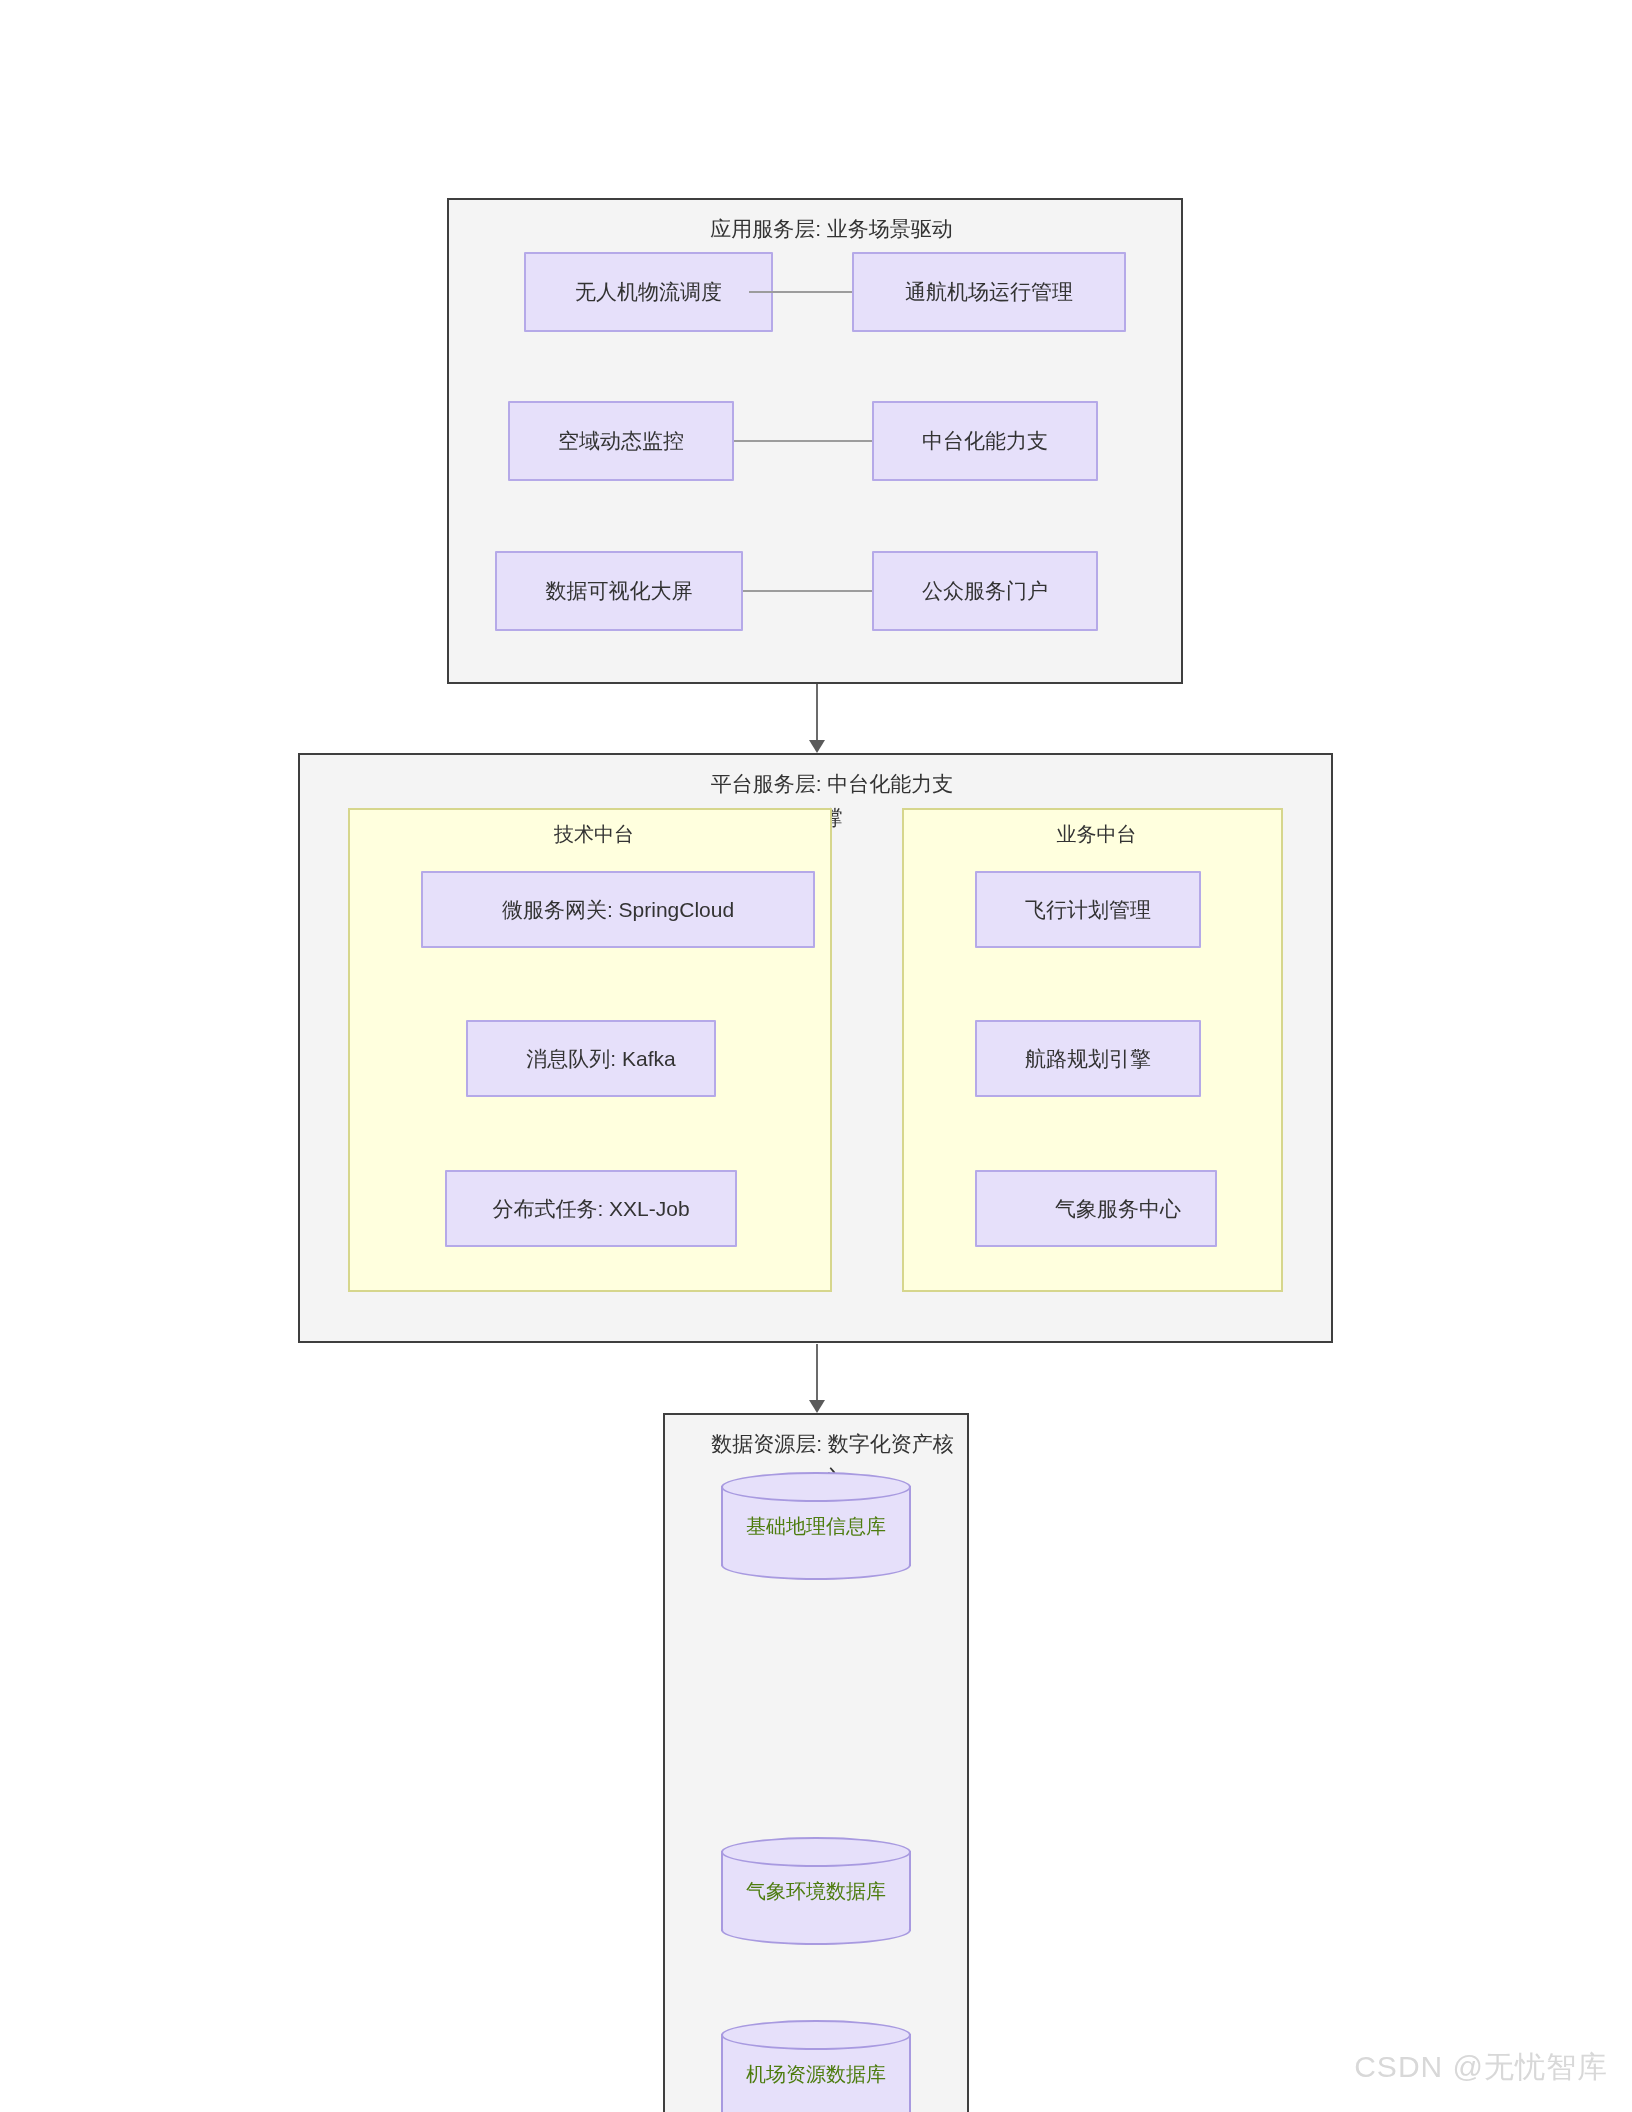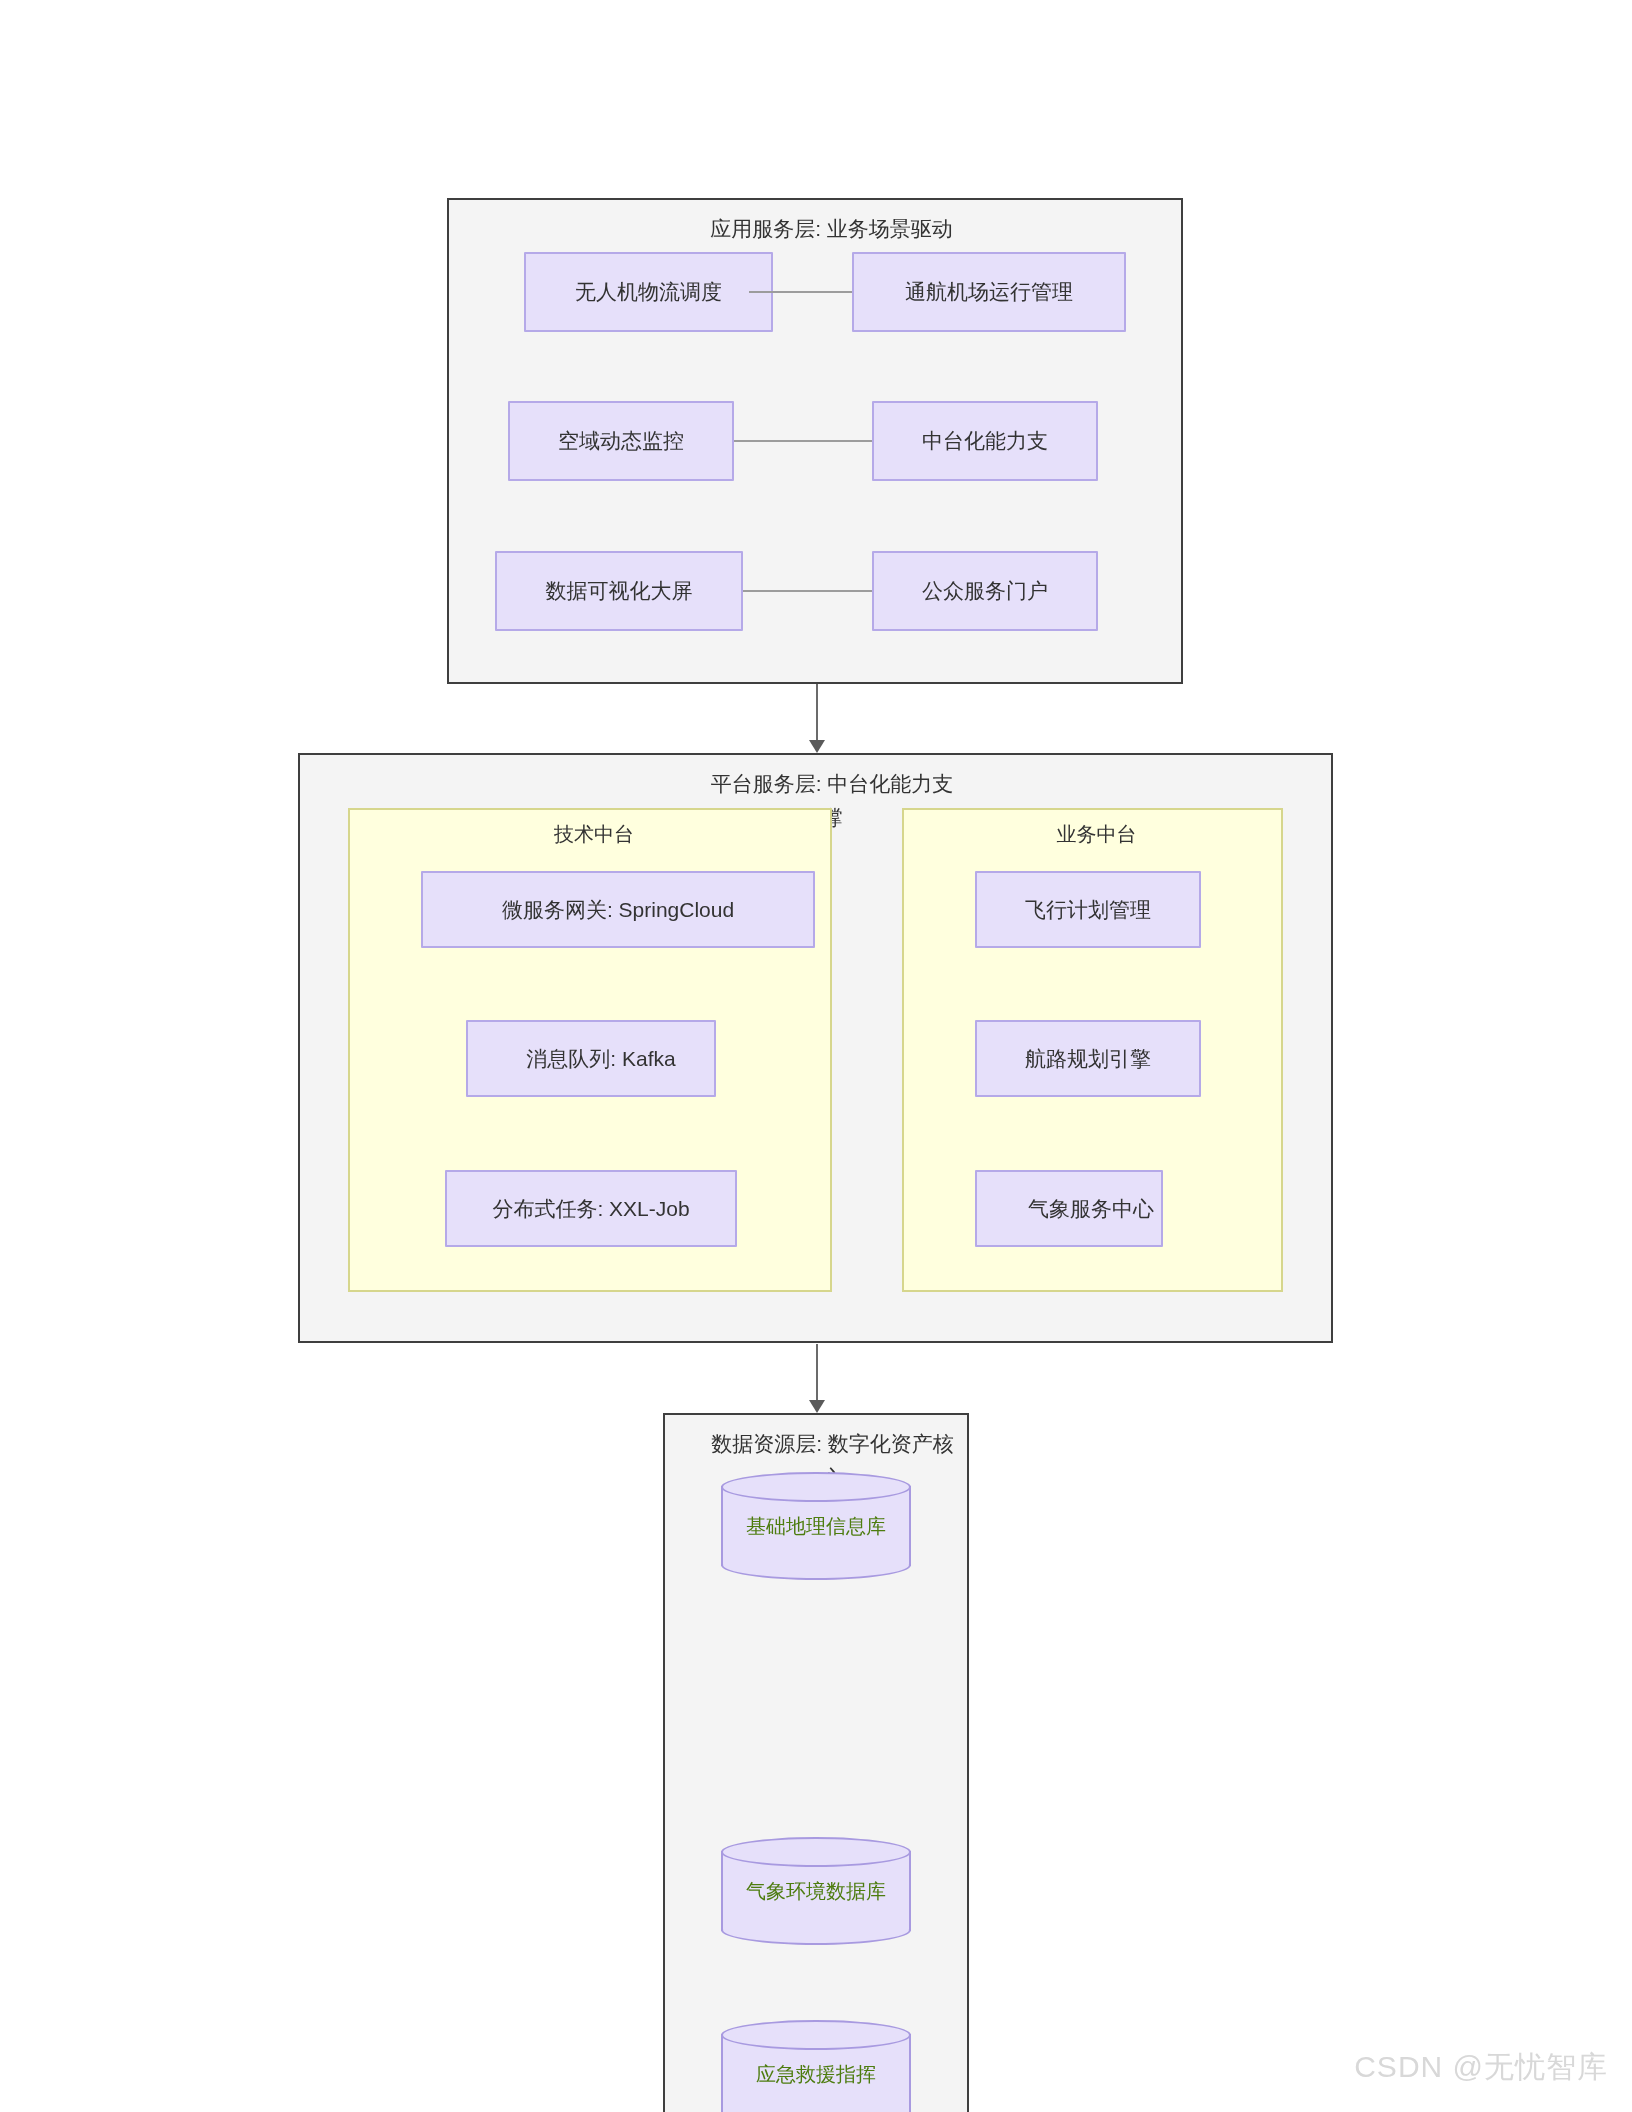--- a/index.html
+++ b/index.html
@@ -218,21 +218,21 @@
 
   <div class="subgraph" style="left:902px; top:808px; width:381px; height:484px;">
     <div class="subgraph-title">业务中台</div>
   </div>
   <div class="node" style="left:975px; top:871px; width:226px; height:77px;">
     <span>飞行计划管理</span>
   </div>
   <div class="node" style="left:975px; top:1020px; width:226px; height:77px;">
     <span>航路规划引擎</span>
   </div>
-  <div class="node" style="left:975px; top:1170px; width:188px; height:77px;padding-left:44px;">
+  <div class="node" style="left:975px; top:1170px; width:242px; height:77px;padding-left:44px;">
     <span>气象服务中心</span>
   </div>
 
   <div class="arrow-line" style="left:816px; top:1344px; height:58px;"></div>
   <div class="arrow-head" style="left:809px; top:1400px;"></div>
 
   <div class="layer" style="left:663px; top:1413px; width:306px; height:710px;">
     <div class="layer-title">数据资源层: 数字化资产核
 心</div>
   </div>
@@ -249,18 +249,18 @@
     <div class="cyl-body"></div>
     <div class="cyl-bottom"></div>
     <div class="cyl-top"></div>
     <div class="cyl-label">气象环境数据库</div>
   </div>
 
   <div class="db" style="left:721px; top:2020px;">
     <div class="cyl-body"></div>
     <div class="cyl-bottom"></div>
     <div class="cyl-top"></div>
-    <div class="cyl-label">应急救援指挥</div>
+    <div class="cyl-label">机场资源数据库</div>
   </div>
 
   <div class="watermark">CSDN @无忧智库</div>
 
 </div>
 
 </body></html>

